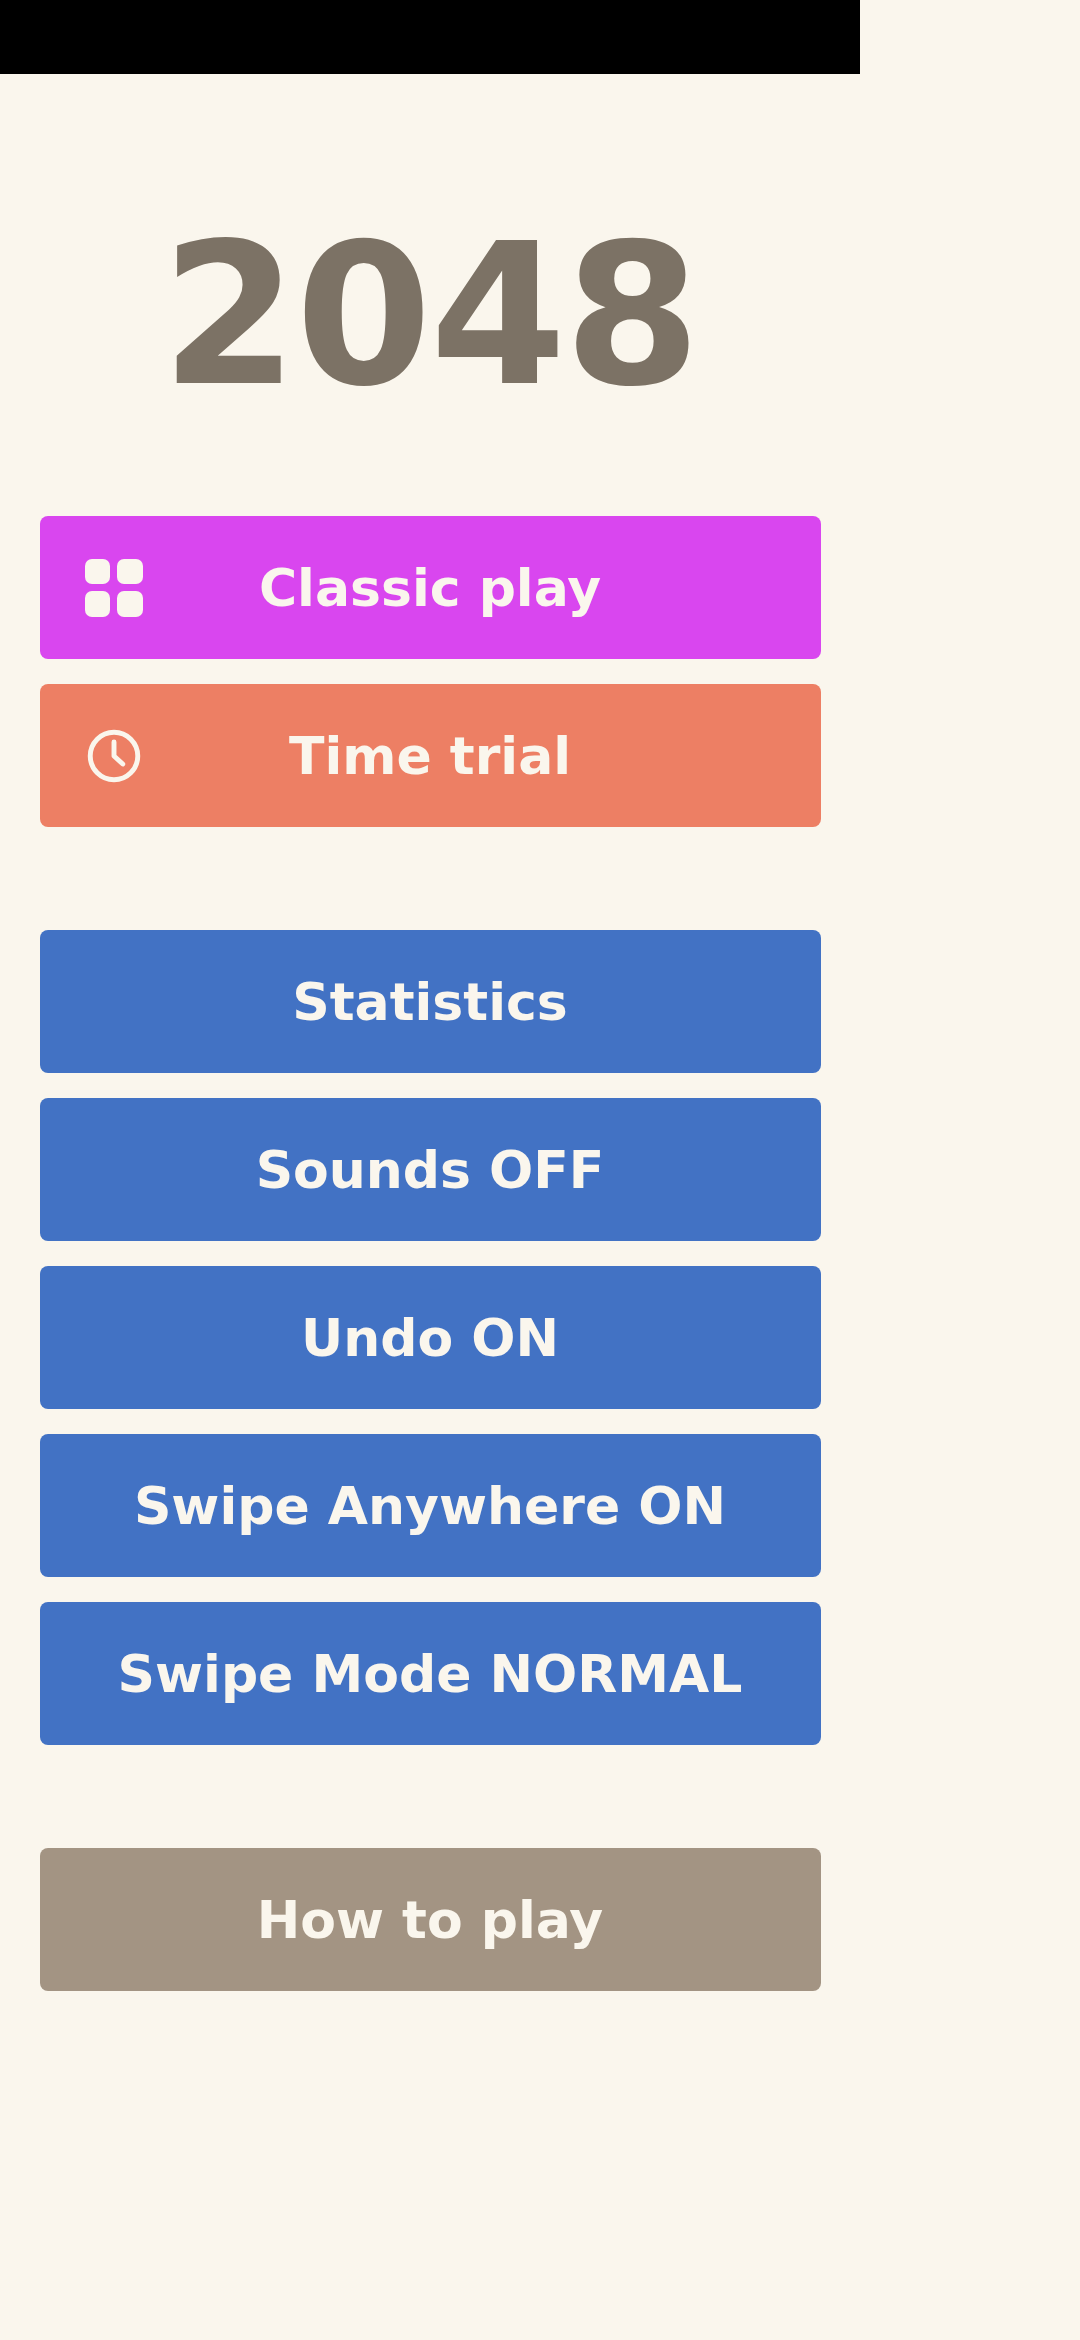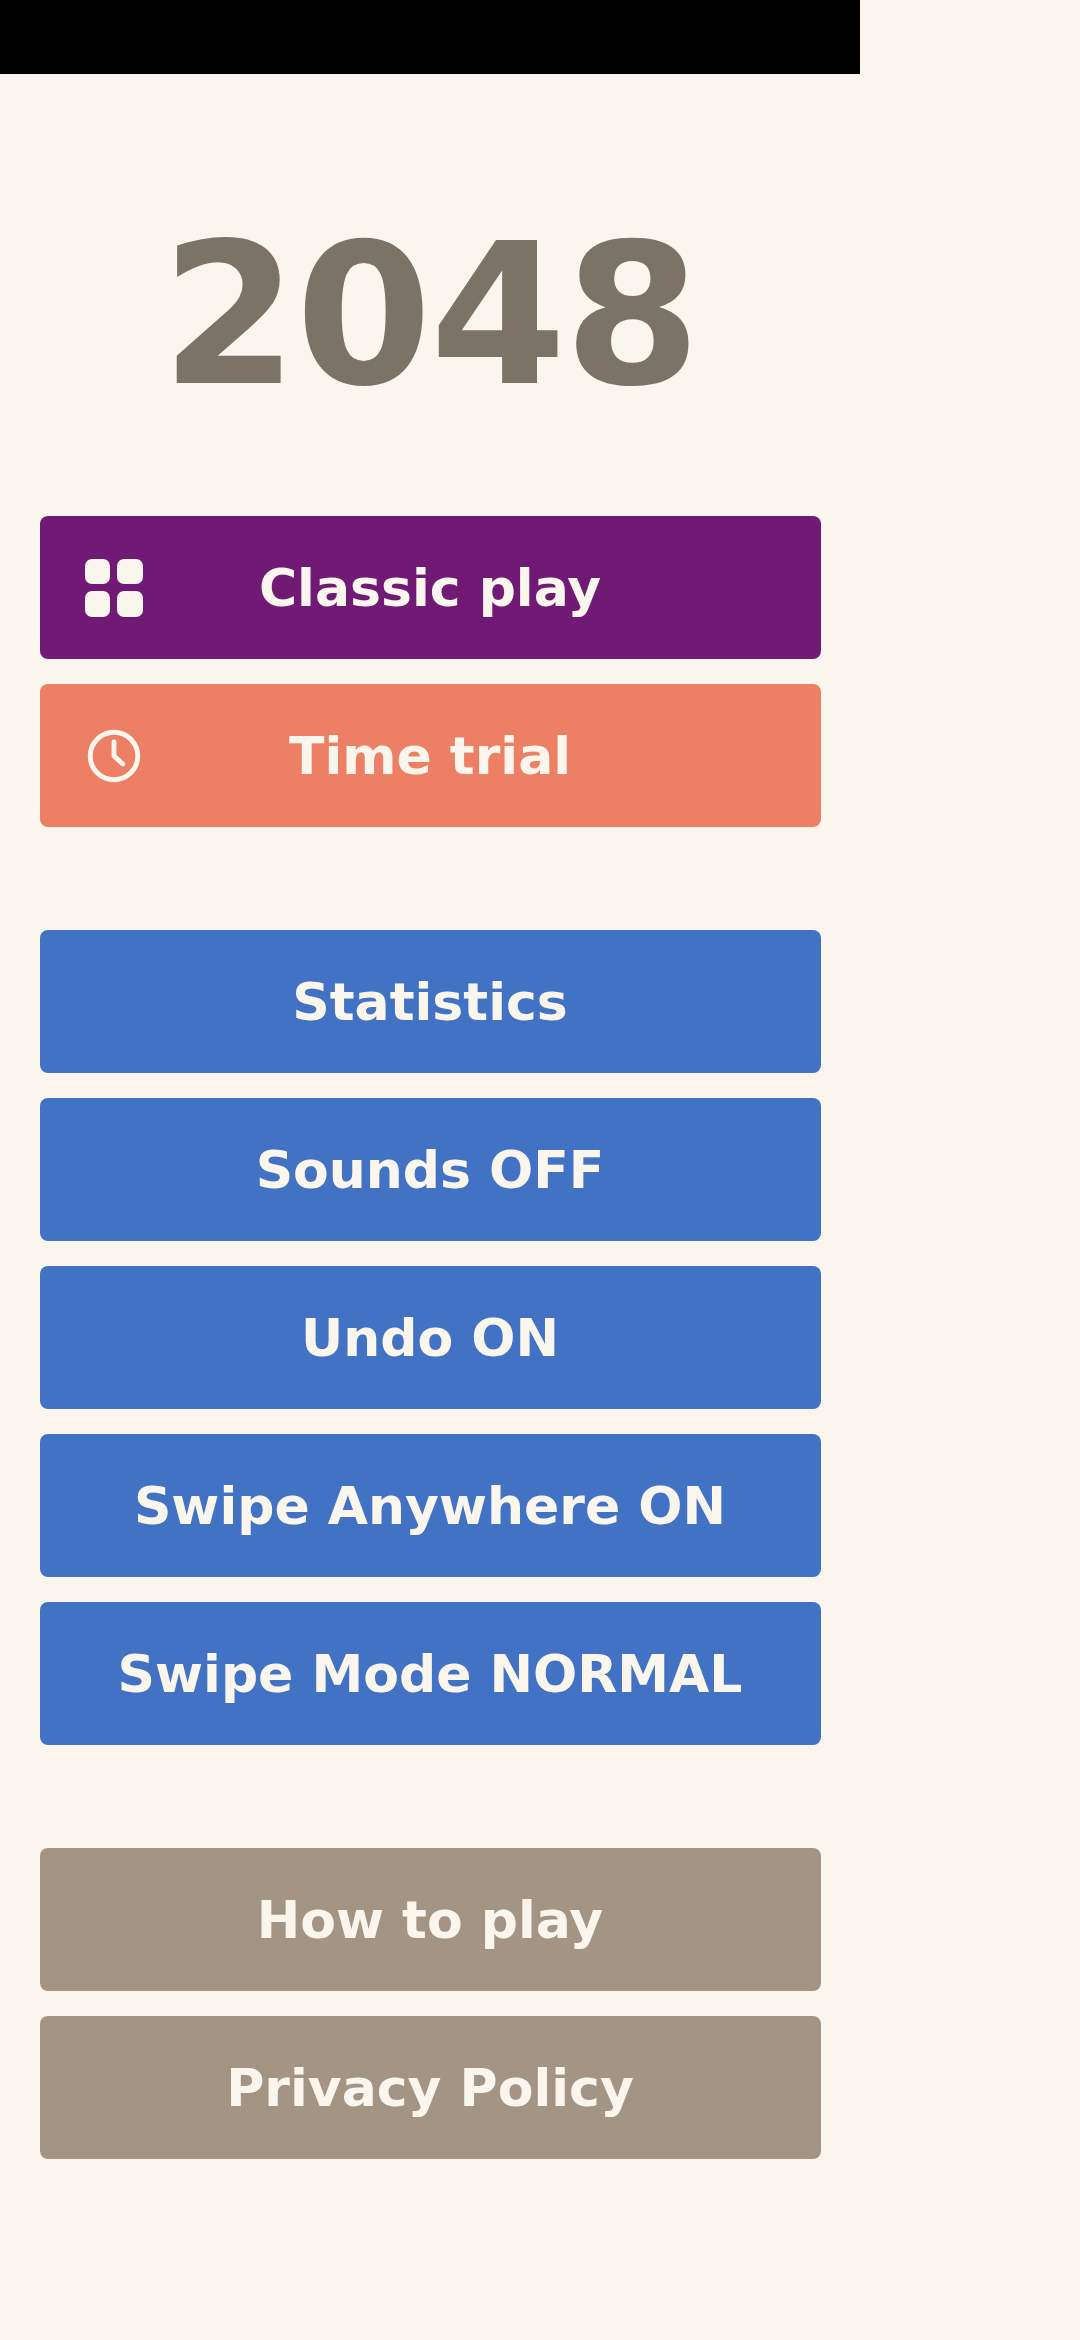--- a/index.html
+++ b/index.html
@@ -67,21 +67,21 @@
     font-size: 52px;
     font-weight: bold;
     font-family: "DejaVu Sans", sans-serif;
     cursor: pointer;
     padding: 0;
     box-sizing: border-box;
     user-select: none;
   }
   .btn + .btn { margin-top: 25px; }
 
-  .btn-classic { background: #701a75; }
+  .btn-classic { background: #d946ef; }
   .btn-timetrial { background: #ED7F64; }
   .btn-blue { background: #4272C4; }
   .btn-taupe { background: #A39483; }
 
   .btn .icon {
     position: absolute;
     left: 42px;
     top: 50%;
     transform: translateY(-50%);
     width: 64px;
@@ -170,20 +170,17 @@
 
     </div>
 
     <div class="btn-group group-info">
 
       <button class="btn btn-taupe">
         <span class="label">How to play</span>
       </button>
 
 
-      <button class="btn btn-taupe">
-        <span class="label">Privacy Policy</span>
-      </button>
 
     </div>
 
   </div>
 </div>
 
 </body></html>

